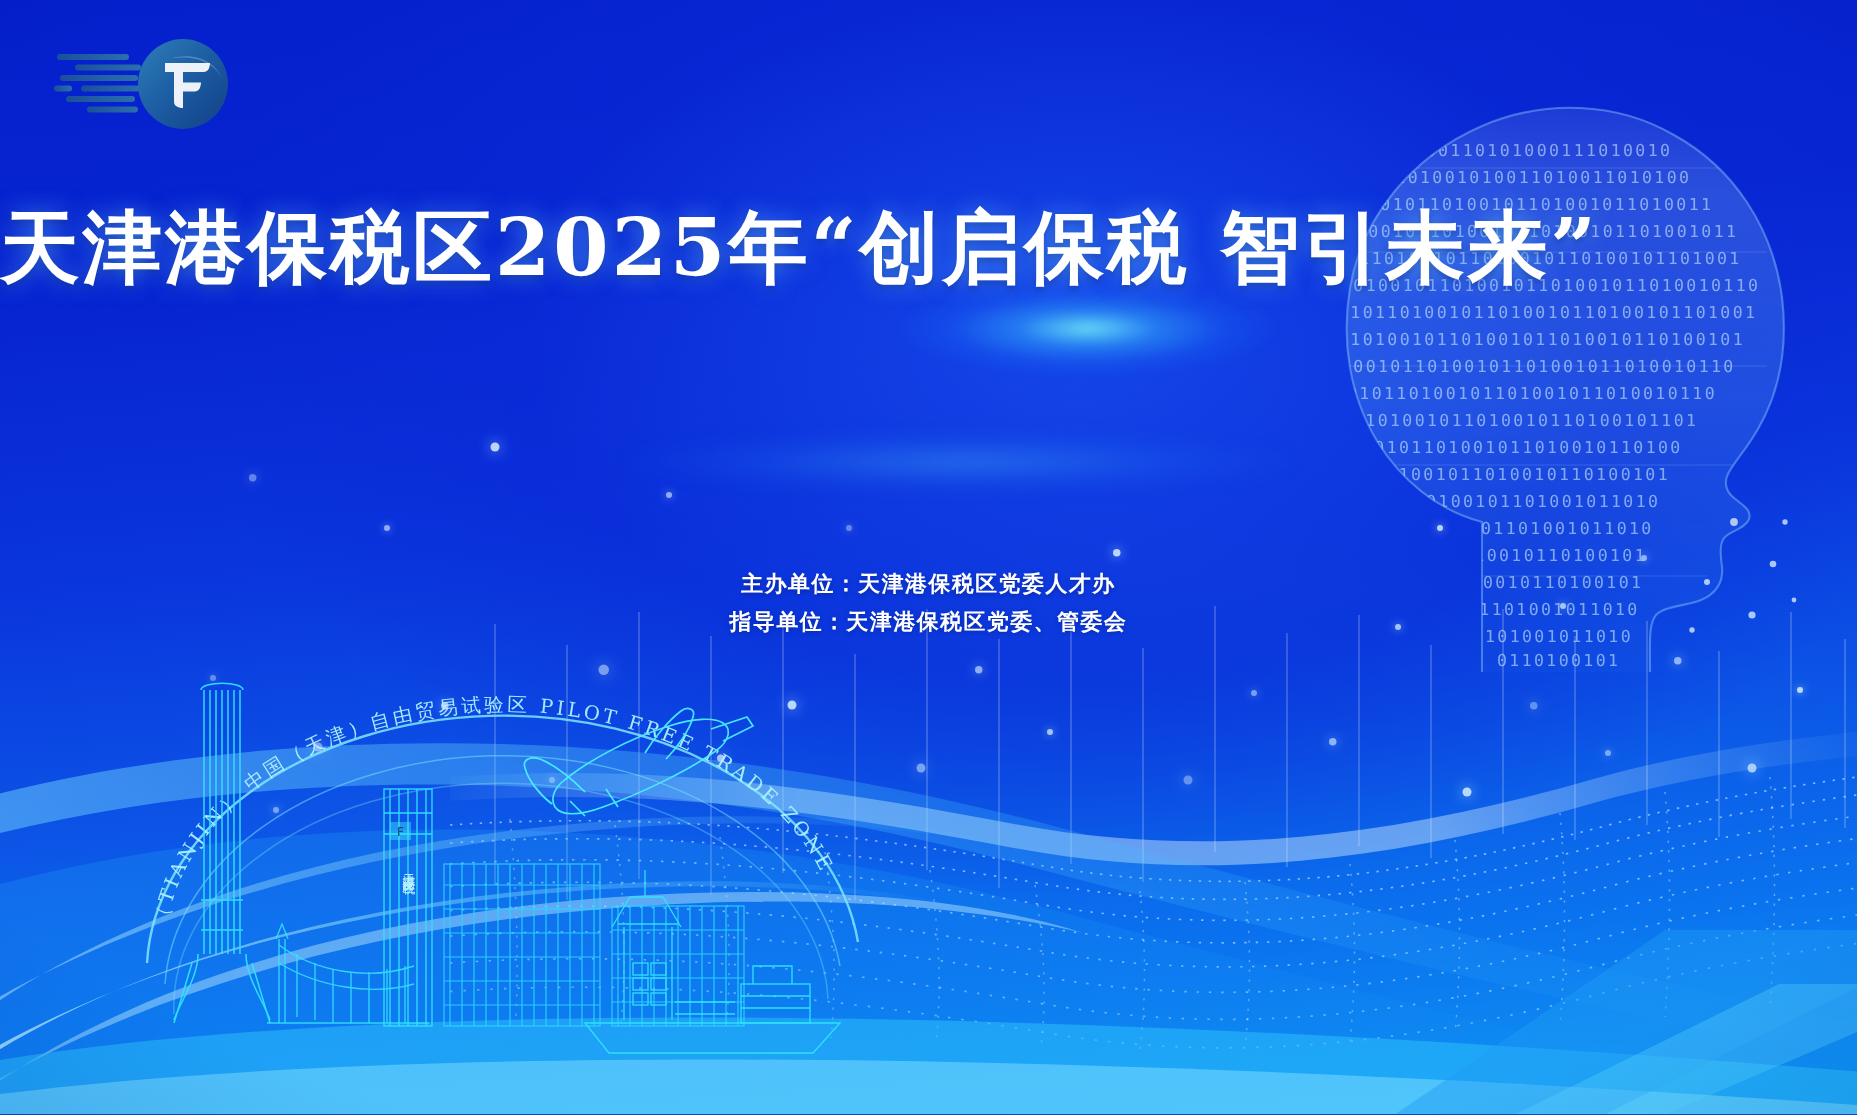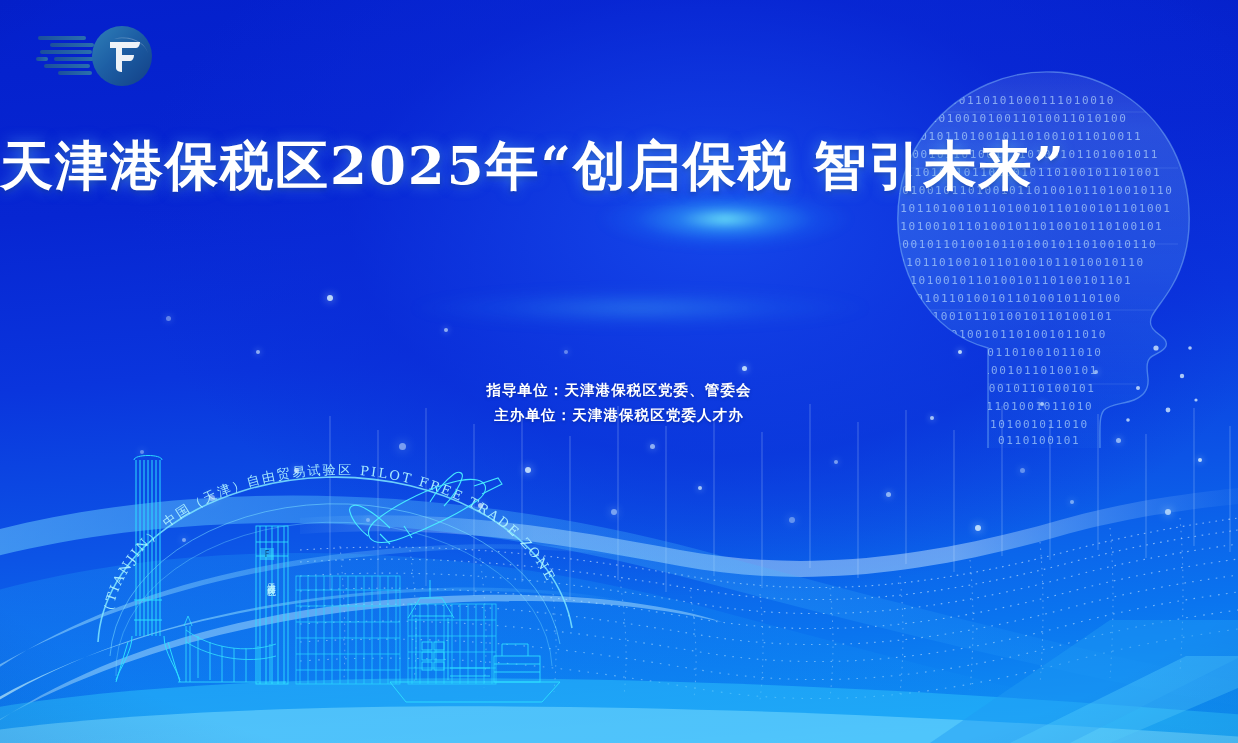--- a/index.html
+++ b/index.html
@@ -442,22 +442,22 @@
                L74,24 Z" fill="#ffffff" opacity="0.92"></path>
       <path d="M78,15 C96,12 110,20 112,30 C110,18 94,10 78,15 Z" fill="#ffffff" opacity="0.25"></path>
     </svg>
   </div>
 
   <div class="titles">
     <div class="title-line l1">天津港保税区2025年“创启保税  智引未来”</div>
   </div>
 
   <div class="orgs">
+    <div class="org-line">主办单位：天津港保税区党委人才办</div>
     <div class="org-line">指导单位：天津港保税区党委、管委会</div>
-    <div class="org-line">主办单位：天津港保税区党委人才办</div>
   </div>
 
   <div id="sparkles">
       <div class="dot" style="left: 165.5px; top: 315.5px; width: 5px; height: 5px; opacity: 0.45; box-shadow: rgba(190, 235, 255, 0.85) 0px 0px 7.5px;"></div>
       <div class="dot" style="left: 209px; top: 495px; width: 6px; height: 6px; opacity: 0.56; box-shadow: rgba(190, 235, 255, 0.85) 0px 0px 9px;"></div>
       <div class="dot" style="left: 256px; top: 350px; width: 4px; height: 4px; opacity: 0.67; box-shadow: rgba(190, 235, 255, 0.85) 0px 0px 6px;"></div>
       <div class="dot" style="left: 293.5px; top: 467.5px; width: 5px; height: 5px; opacity: 0.78; box-shadow: rgba(190, 235, 255, 0.85) 0px 0px 7.5px;"></div>
       <div class="dot" style="left: 327px; top: 295px; width: 6px; height: 6px; opacity: 0.89; box-shadow: rgba(190, 235, 255, 0.85) 0px 0px 9px;"></div>
       <div class="dot" style="left: 366px; top: 518px; width: 4px; height: 4px; opacity: 0.45; box-shadow: rgba(190, 235, 255, 0.85) 0px 0px 6px;"></div>
       <div class="dot" style="left: 398.5px; top: 442.5px; width: 7px; height: 7px; opacity: 0.56; box-shadow: rgba(190, 235, 255, 0.85) 0px 0px 10.5px;"></div>

